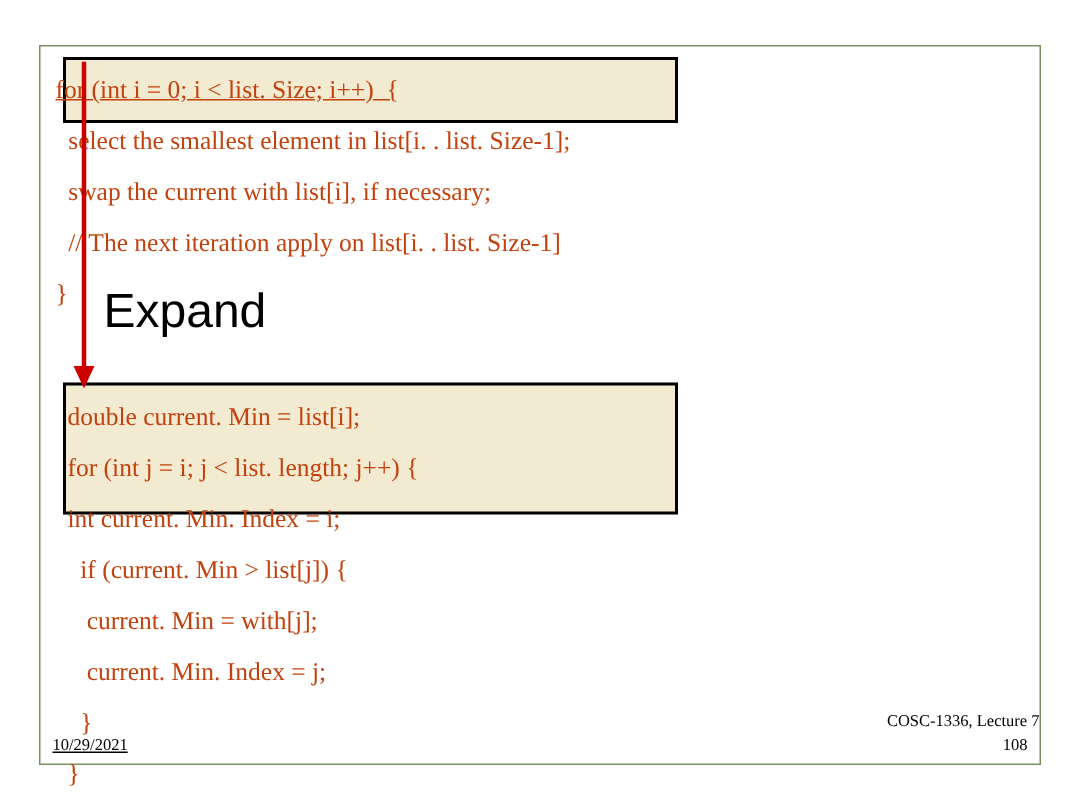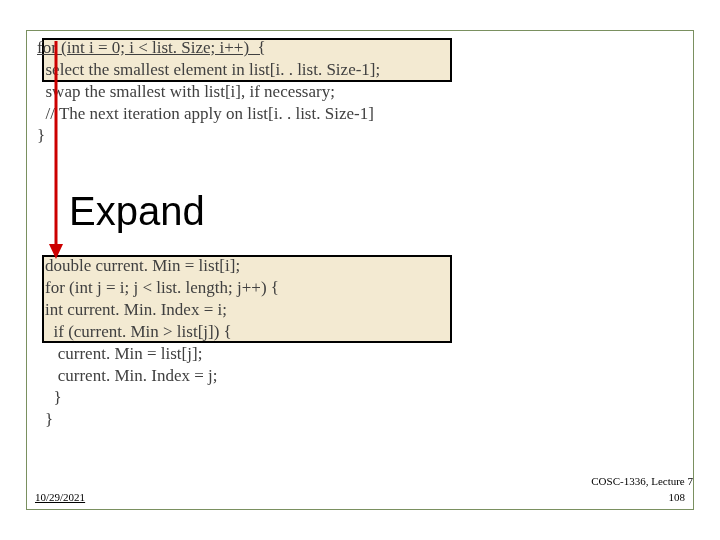--- a/index.html
+++ b/index.html
@@ -20,22 +20,23 @@
     border: 1px solid #7a9060;
   }
   .content {
     position: relative;
     width: 100%;
     height: 100%;
   }
   .code-line {
     font-size: 17px;
     line-height: 22px;
-    color: #404040;
+    color: #c2410c;
     white-space: pre;
+    margin-top: 12px;
   }
   .top-block {
     position: absolute;
     left: 10px;
     top: 6px;
   }
   .underline { text-decoration: underline; }
   .highlight1 {
     position: absolute;
     left: 15px;
@@ -49,21 +50,21 @@
   .arrow-svg {
     position: absolute;
     left: 19px;
     top: 10px;
     z-index: 5;
   }
   .expand-heading {
     position: absolute;
     left: 42px;
     top: 158px;
-    font-size: 40px;
+    font-size: 32px;
     color: #000;
     font-family: Arial, sans-serif;
   }
   .highlight2 {
     position: absolute;
     left: 15px;
     top: 224px;
     width: 410px;
     height: 88px;
     border: 2px solid #000;
@@ -93,40 +94,40 @@
 <body>
 
 <div class="outer-frame">
   <div class="content">
 
     <div class="highlight1"></div>
 
     <div class="top-block">
       <div class="code-line underline">for (int i = 0; i &lt; list. Size; i++)  {</div>
       <div class="code-line">  select the smallest element in list[i. . list. Size-1];</div>
-      <div class="code-line">  swap the smallest with list[i], if necessary;</div>
+      <div class="code-line">  swap the current with list[i], if necessary;</div>
       <div class="code-line">  // The next iteration apply on list[i. . list. Size-1]</div>
       <div class="code-line">}</div>
     </div>
 
     <svg class="arrow-svg" width="20" height="218">
       <line x1="10" y1="0" x2="10" y2="205" stroke="#cc0000" stroke-width="3"></line>
       <polygon points="10,218 3,203 17,203" fill="#cc0000"></polygon>
     </svg>
 
     <div class="expand-heading">Expand</div>
 
     <div class="highlight2"></div>
 
     <div class="bottom-block">
       <div class="code-line">double current. Min = list[i];</div>
       <div class="code-line">for (int j = i; j &lt; list. length; j++) {</div>
       <div class="code-line">int current. Min. Index = i;</div>
       <div class="code-line">  if (current. Min &gt; list[j]) {</div>
-      <div class="code-line">   current. Min = list[j];</div>
+      <div class="code-line">   current. Min = with[j];</div>
       <div class="code-line">   current. Min. Index = j;</div>
       <div class="code-line">  }</div>
       <div class="code-line">}</div>
     </div>
 
     <div class="footer">
       <span class="date">10/29/2021</span>
       <span class="center">COSC-1336, Lecture 7</span>
       <span class="page">108</span>
     </div>

